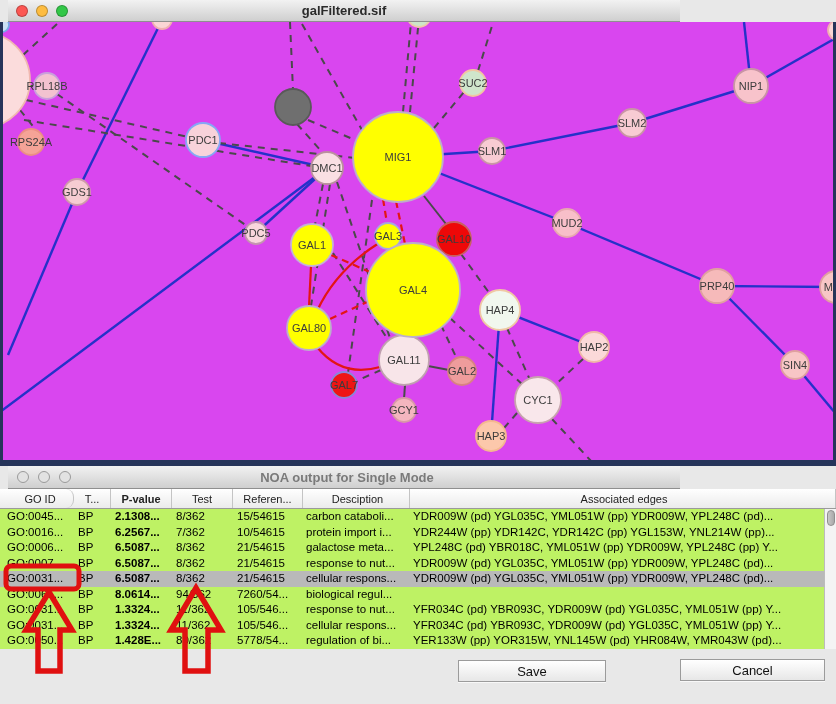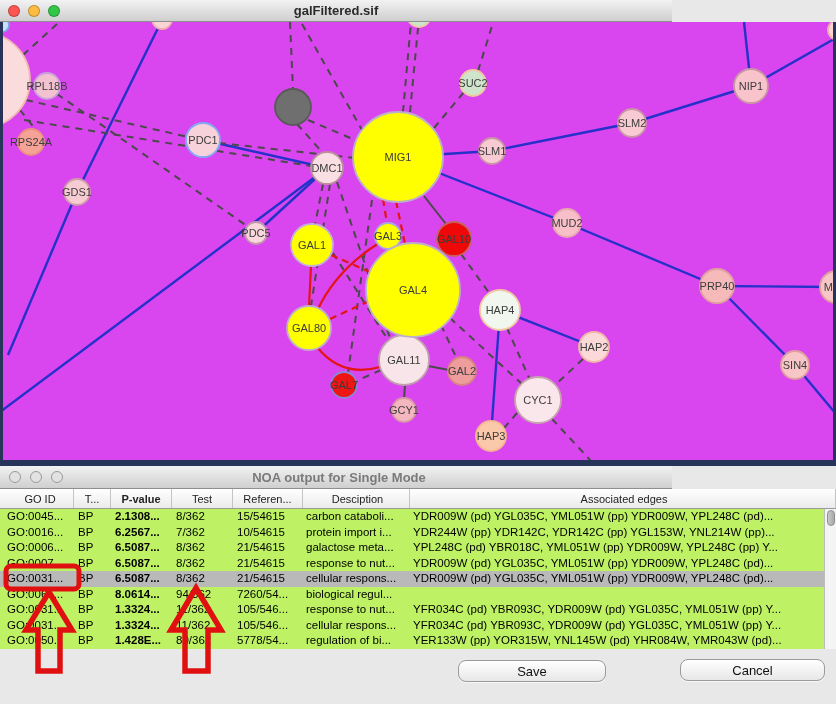--- a/index.html
+++ b/index.html
@@ -1,20 +1,20 @@
 <!DOCTYPE html>
 <html><head>
 <meta charset="utf-8">
 <style>
   html,body{margin:0;padding:0;}
   body{width:836px;height:704px;position:relative;overflow:hidden;
        font-family:"Liberation Sans",sans-serif;background:#e8e8e8;}
 
   
-  .titlebar{position:absolute;left:0;width:672px;
+  .titlebar{position:absolute;left:8px;width:672px;
     background:linear-gradient(#f2f2f2,#cfcfcf);
     border-bottom:1px solid #8f8f8f;
     display:flex;align-items:center;box-sizing:border-box;}
   .titlebar .title{position:absolute;left:0;right:0;text-align:center;
     font-size:13px;font-weight:bold;color:#2b2b2b;pointer-events:none;}
   .titlebar.inactive .title{color:#7a7a7a;margin-left:6px;}
   .tl{position:absolute;width:12px;height:12px;border-radius:50%;top:5px;
       border:1px solid rgba(0,0,0,.25);box-sizing:border-box;}
   .tl.gray{background:#e2e2e2 !important;border:1.5px solid #9a9a9a;}
 
@@ -38,27 +38,27 @@
   .win-noa .titlebar{top:0;height:23px;}
   .thead{position:absolute;left:0;top:23px;width:836px;height:20px;box-sizing:border-box;
     background:linear-gradient(#ffffff,#ebebeb);border-bottom:1px solid #9a9a9a;
     display:flex;font-size:11px;color:#222;}
   .thead .hcell{box-sizing:border-box;border-right:1px solid #c4c4c4;
     display:flex;align-items:center;justify-content:center;height:100%;overflow:hidden;white-space:nowrap;}
   .tbody{position:absolute;left:0;top:43px;width:824px;height:140px;background:#bef264;overflow:hidden;}
   .trow{display:flex;height:15.5px;line-height:15.5px;font-size:11.5px;color:#000;white-space:nowrap;}
   .trow.selected{background:#b9b9b9;}
   .tcell{box-sizing:border-box;padding-left:4px;overflow:hidden;}
-  .c0{width:74px;padding-left:7px;} .c1{width:37px;} .c2{width:61px;font-weight:bold;} .c3{width:61px;}
+  .c0{width:74px;padding-left:7px;border-radius:8px;} .c1{width:37px;} .c2{width:61px;font-weight:bold;} .c3{width:61px;}
   .c4{width:70px;} .c5{width:107px;padding-left:3px;} .c6{flex:1;padding-left:3px;}
   .vscroll{position:absolute;left:824px;top:43px;width:12px;height:140px;
     background:#f4f4f4;border-left:1px solid #bcbcbc;box-sizing:border-box;}
   .vthumb{position:absolute;left:1.5px;top:1px;width:8px;height:16px;border-radius:4px;
     background:linear-gradient(90deg,#c8c8c8,#a9a9a9);border:1px solid #8f8f8f;box-sizing:border-box;}
-  .btn{position:absolute;height:20px;border:1px solid #9b9b9b;border-radius:8px;
+  .btn{position:absolute;height:20px;border:1px solid #9b9b9b;border-radius:0;
     background:linear-gradient(#ffffff,#f3f3f3 50%,#e7e7e7);
     font-family:"Liberation Sans",sans-serif;font-size:13px;color:#111;
     display:flex;align-items:center;justify-content:center;box-shadow:0 1px 0 rgba(255,255,255,.7);}
   .btn-save{left:458px;top:194px;width:146px;}
   .btn-cancel{left:680px;top:193px;width:143px;}
 
   
   .ann-overlay{position:absolute;left:0;top:0;width:836px;height:704px;pointer-events:none;z-index:50;}
 </style>
 </head>

